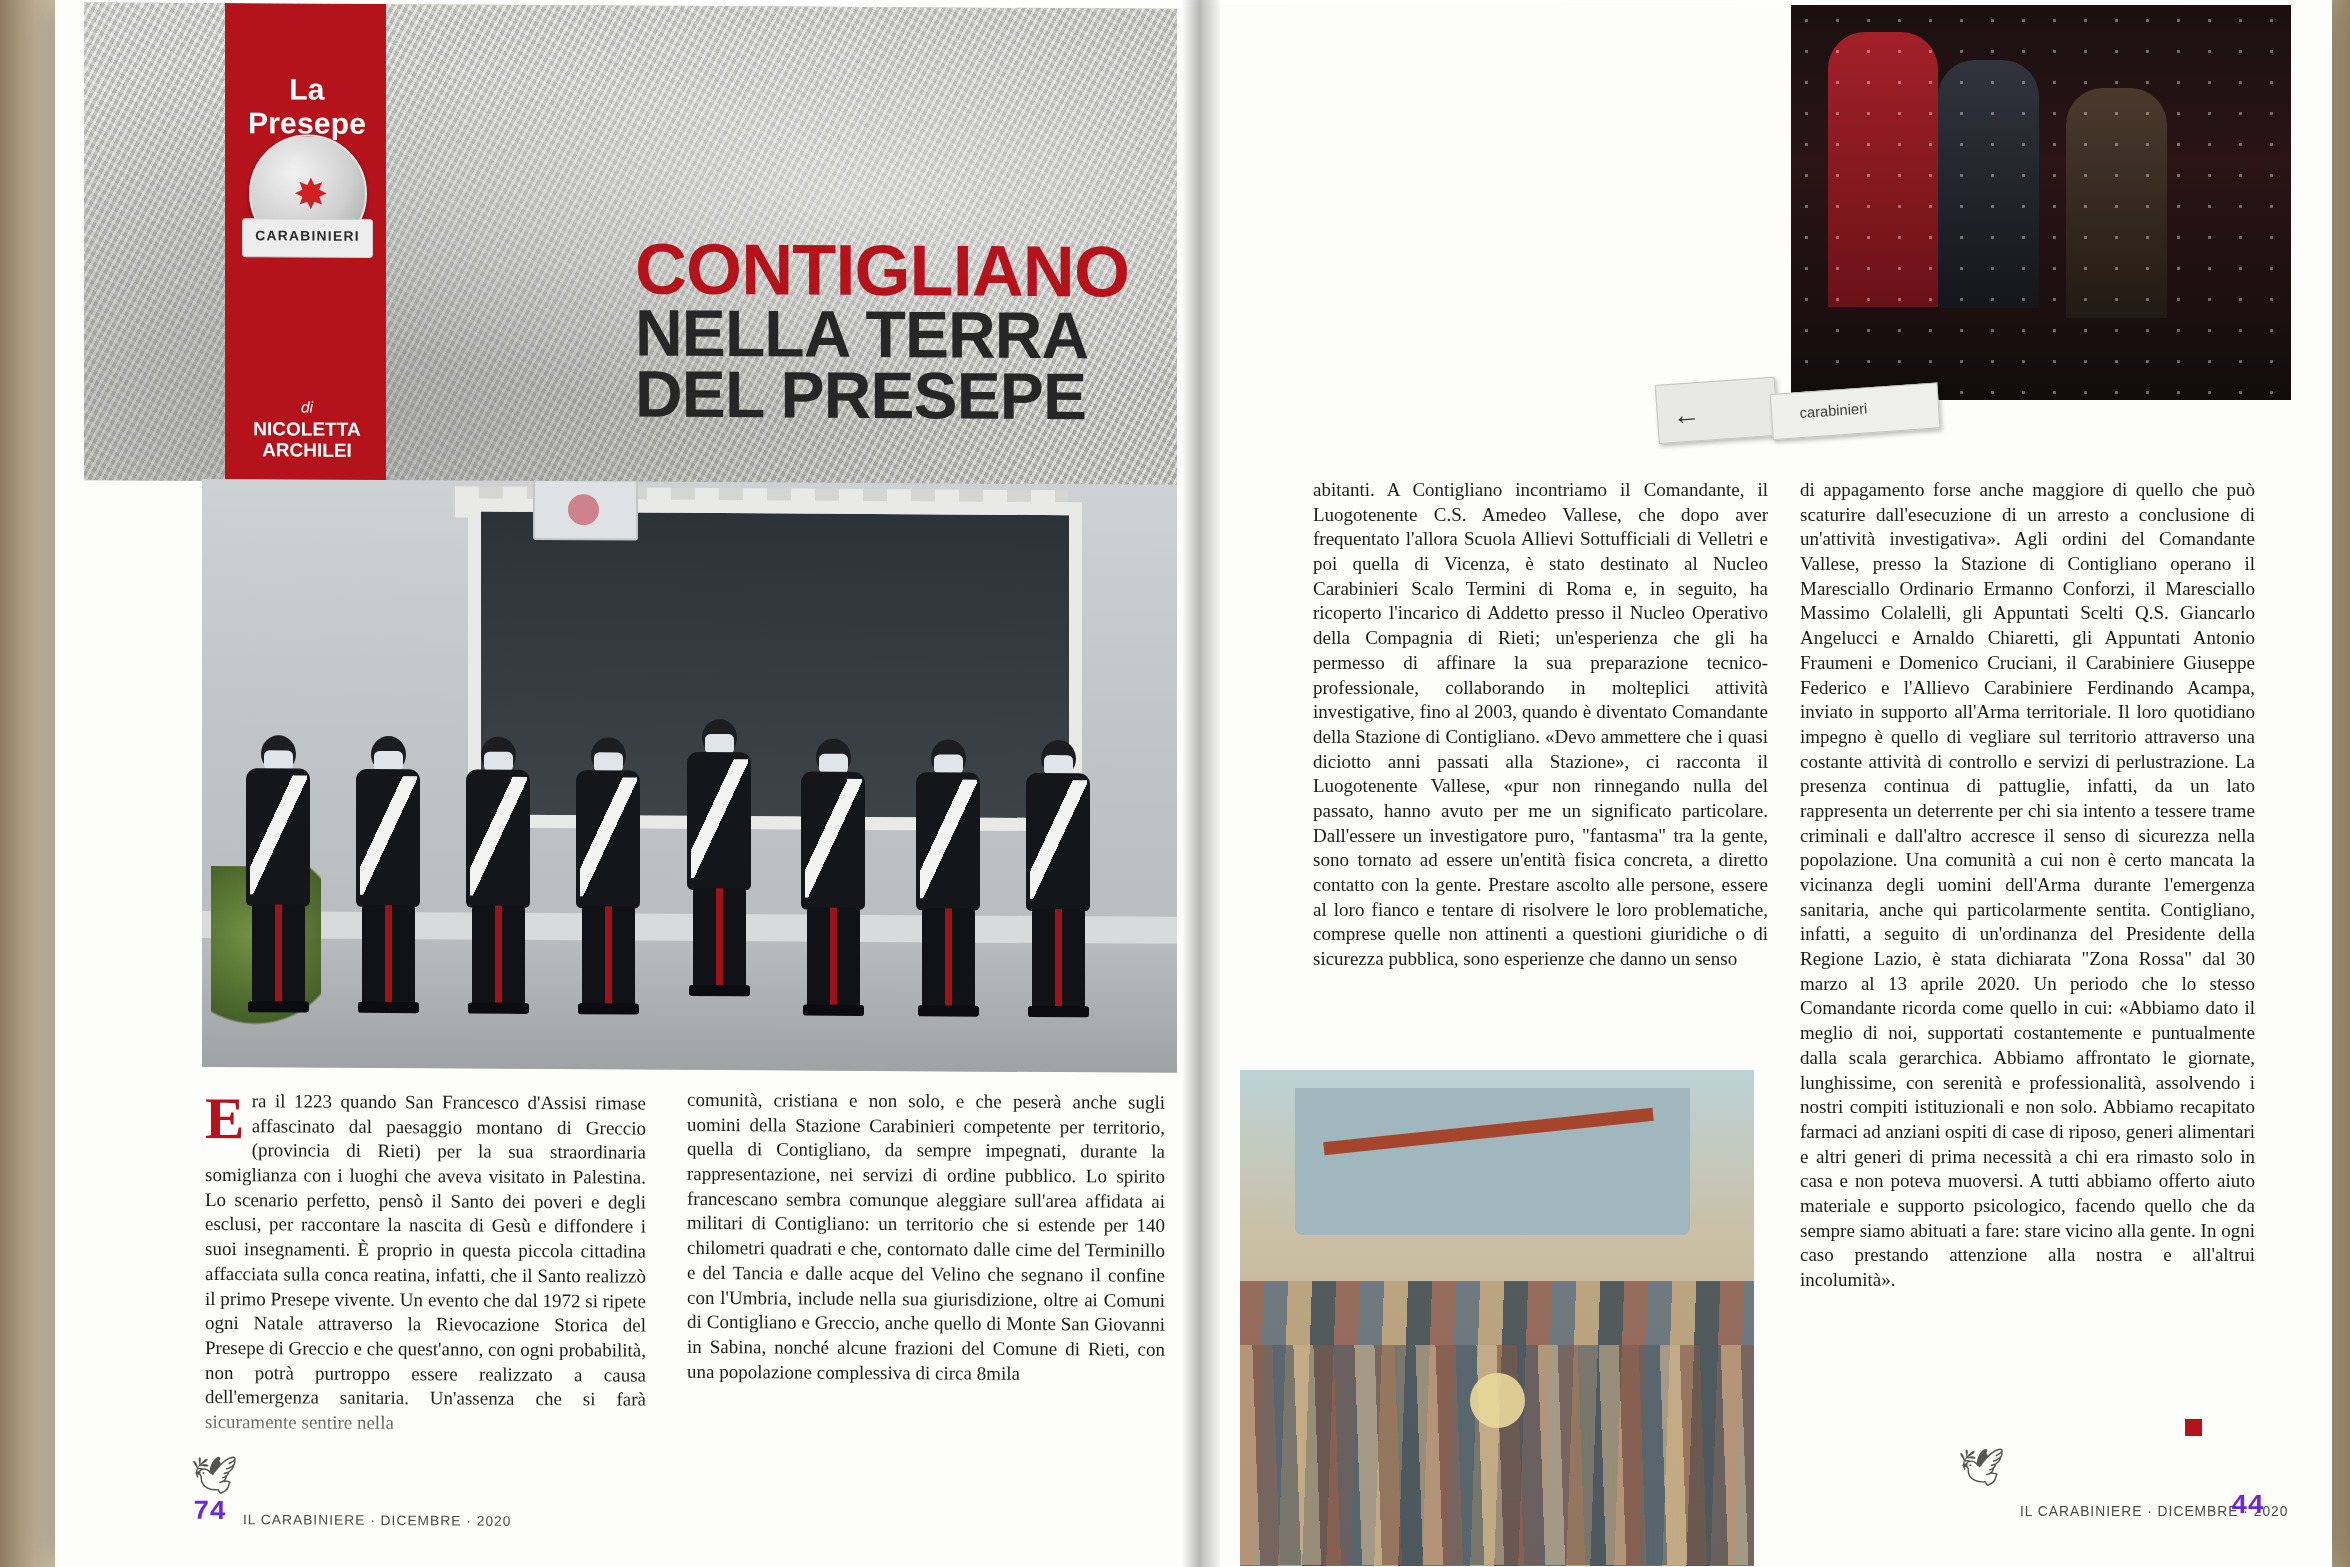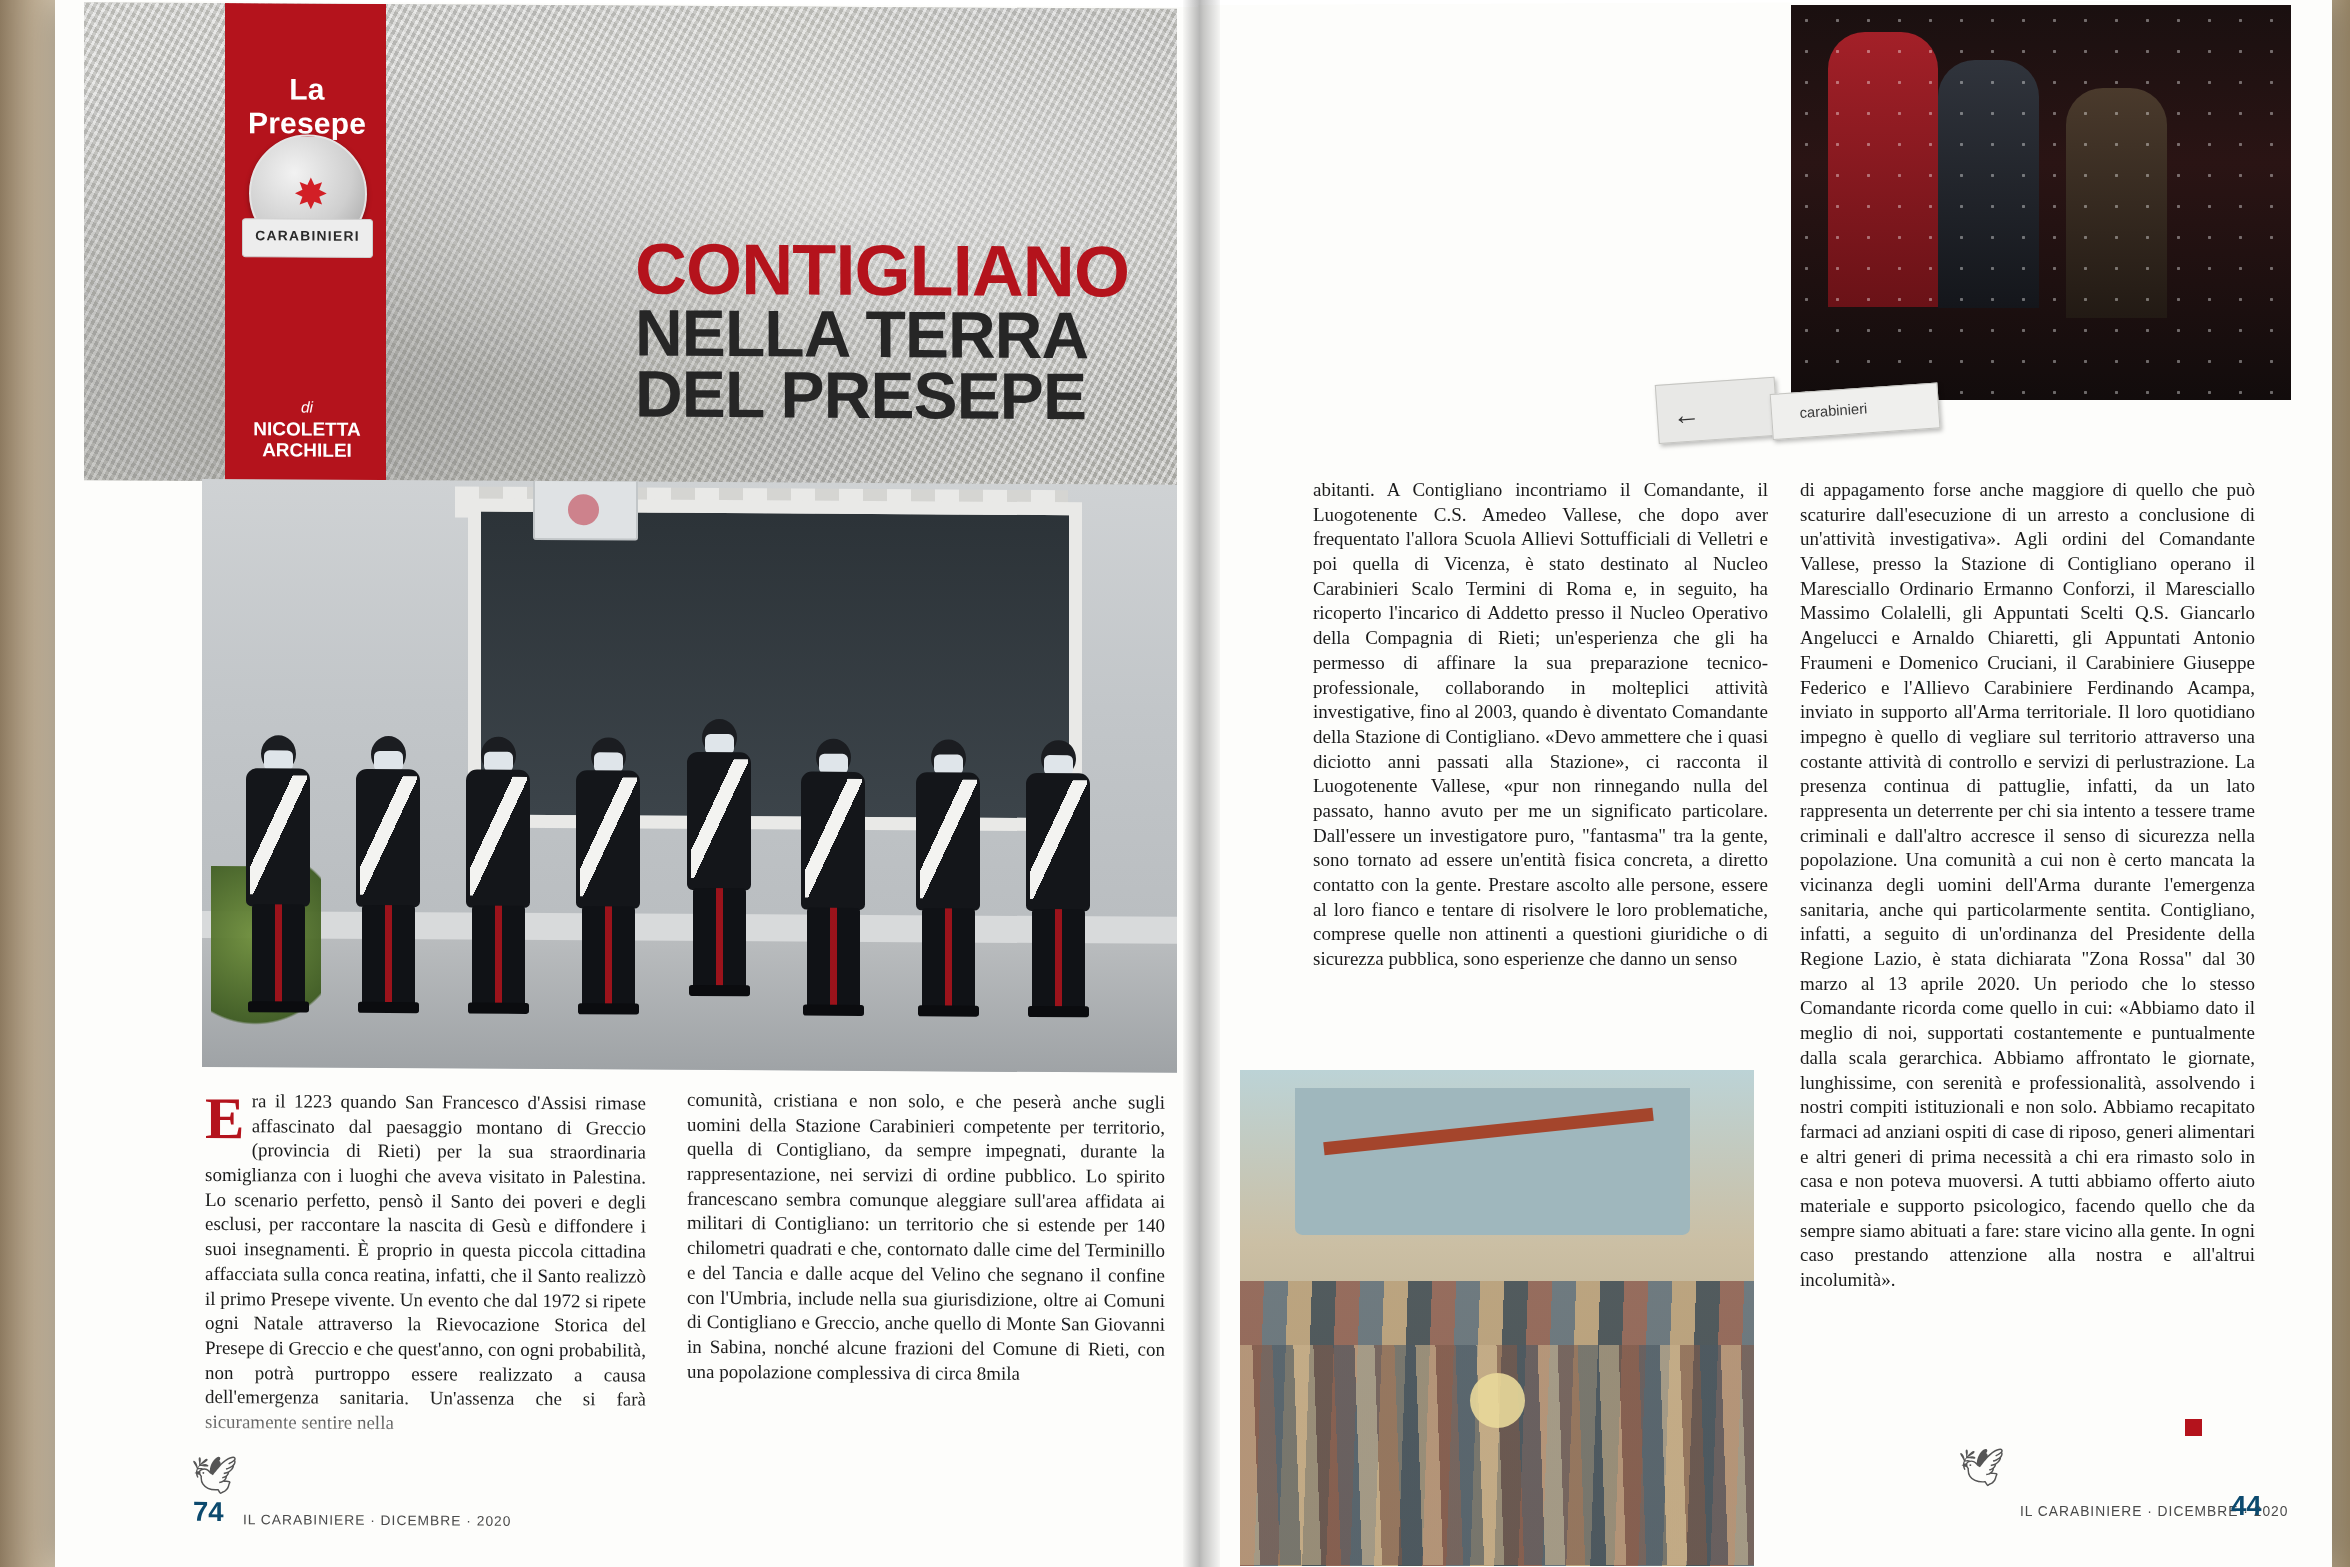--- a/index.html
+++ b/index.html
@@ -214,22 +214,22 @@
   }
 
   
   .footer{
     position:absolute;font-family:"Liberation Sans",sans-serif;font-size:13.8px;
     letter-spacing:1px;color:#4a4a4a;
   }
   .foot-left{left:188px;top:1511px;}
   .foot-right{left:1965px;top:1504px;}
   .folio{
-    position:absolute;font-family:Liberation Sans, sans-serif;font-weight:700;
-    font-size:27.5px;color:#0c4a6e;
+    position:absolute;font-family:Liberation Mono, monospace;font-weight:700;
+    font-size:27.5px;color:#6d28d9;
   }
   .folio-l{left:138px;top:1495px;}
   .folio-r{left:2176px;top:1490px;}
   .dove{
     position:absolute;width:53px;height:44px;color:#555;font-size:37px;line-height:1;
   }
   .dove-l{left:136px;top:1456px;}
   .dove-r{left:1903px;top:1449px;}
   .redsq{
     position:absolute;left:2130px;top:1419px;width:16.5px;height:16.5px;background:#b4131c;

